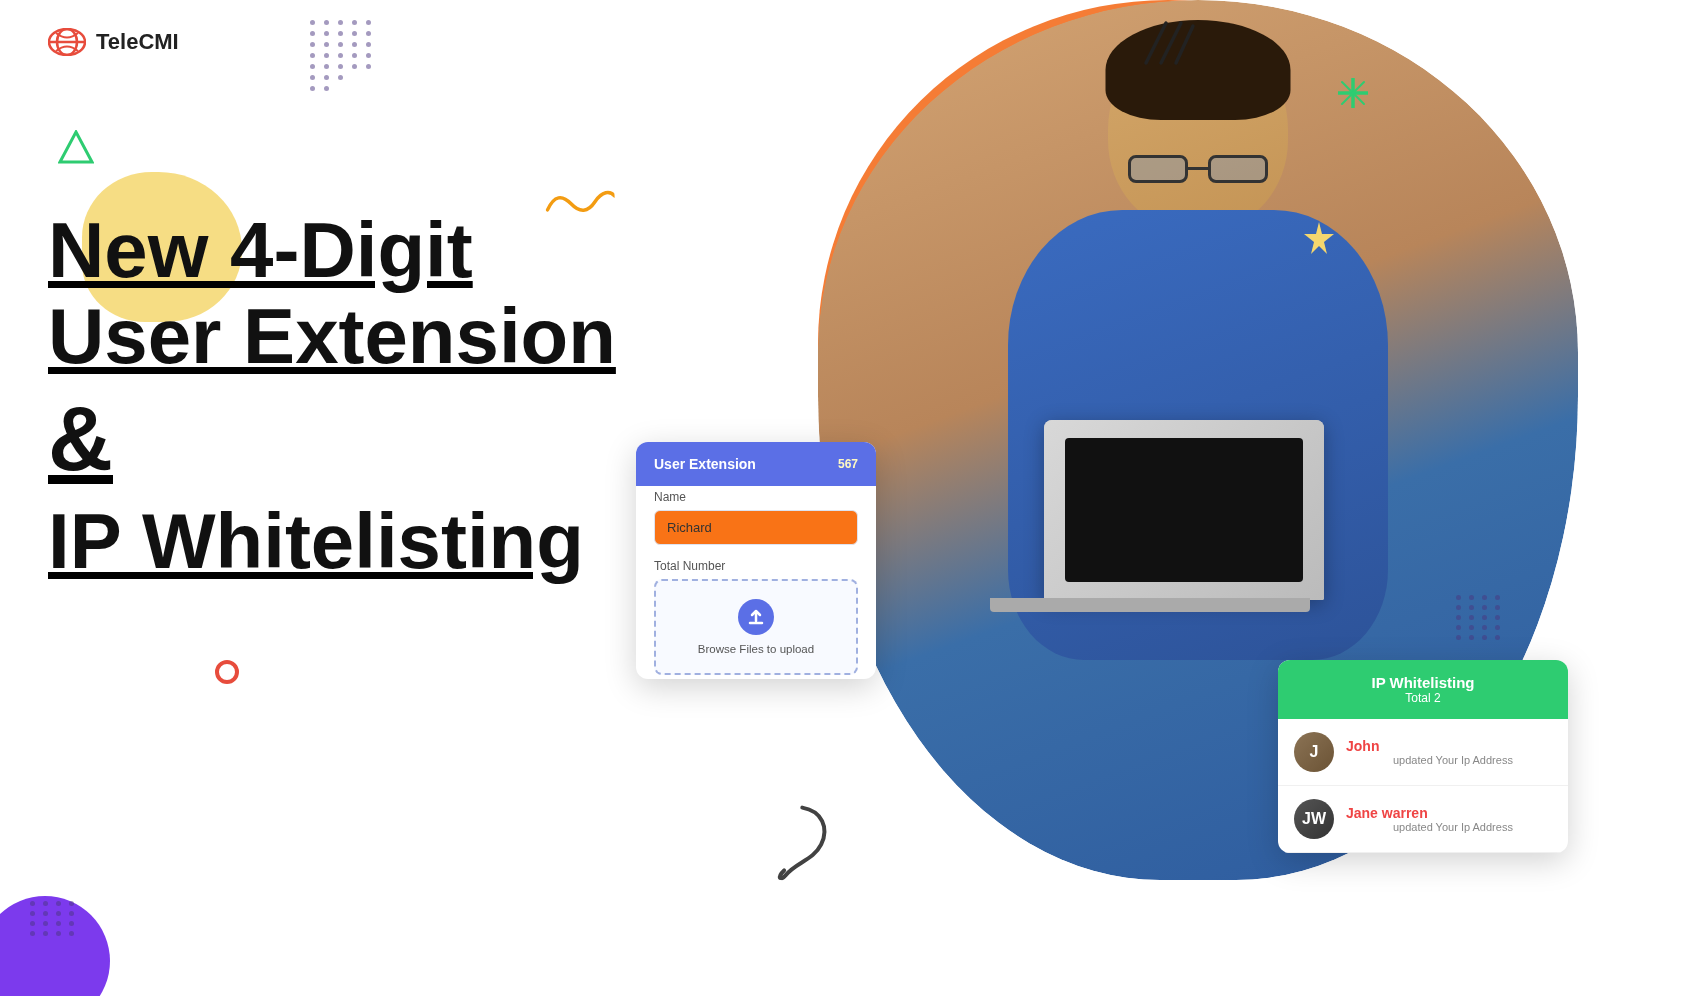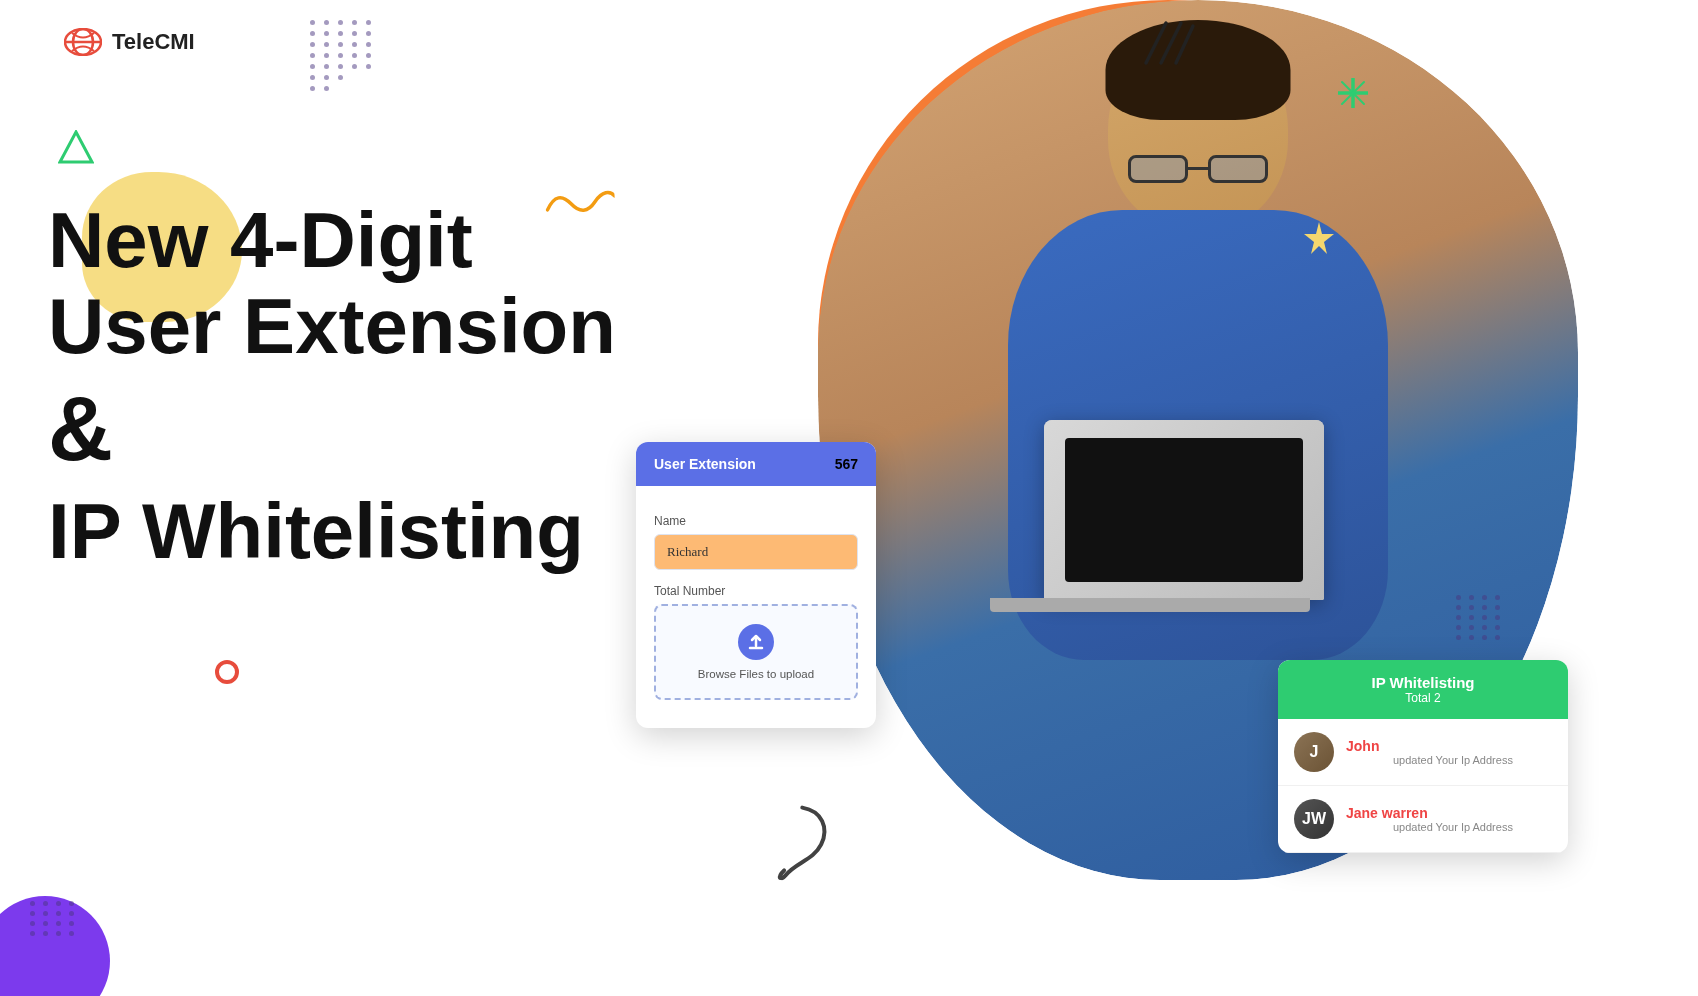--- a/index.html
+++ b/index.html
@@ -9,21 +9,21 @@
       background: #ffffff;
       font-family: 'Arial', sans-serif;
       overflow: hidden;
       position: relative;
     }
 
     
     .logo {
       position: absolute;
       top: 28px;
-      left: 64px;
+      left: 48px;
       display: flex;
       align-items: center;
       gap: 10px;
     }
     .logo-icon {
       width: 38px;
       height: 28px;
     }
     .logo-text {
       font-size: 22px;
@@ -99,23 +99,24 @@
       top: 185px;
       left: 545px;
       font-size: 28px;
       color: #f39c12;
       transform: rotate(-5deg);
     }
 
     
     .main-heading {
       position: absolute;
-      top: 198px;
+      top: 208px;
       left: 48px;
       width: 620px;
+      text-decoration: underline;
     }
     .heading-text {
       font-size: 78px;
       font-weight: 900;
       color: #111;
       line-height: 1.1;
     }
     .ampersand {
       font-size: 90px;
       display: block;
@@ -201,44 +202,43 @@
       display: flex;
       justify-content: space-between;
       align-items: center;
     }
     .card-header-title {
       color: #fff;
       font-size: 14px;
       font-weight: 600;
     }
     .card-header-number {
-      color: #000000;
-      font-size: 14px;
+      color: #fef9c3;
+      font-size: 12px;
       font-weight: 600;
       text-align: right;
     }
     .card-body {
-      padding: 28px 18px;
+      padding: 4px 18px;
       border-radius: 28px;
     }
     .card-field-label {
       font-size: 12px;
       color: #555;
       margin-bottom: 6px;
     }
     .card-field-input {
       width: 100%;
       border: 1.5px solid #dde3f0;
       border-radius: 6px;
       padding: 9px 12px;
       font-size: 13px;
       color: #333;
       margin-bottom: 14px;
-      background: #fdba74;
-      font-family: Liberation Serif, serif;
+      background: #f97316;
     }
     .card-upload-area {
       border: 2px dashed #a0b0e0;
       border-radius: 8px;
       padding: 18px 12px;
       text-align: center;
       cursor: pointer;
       background: #f8faff;
     }
     .upload-icon-wrapper {

